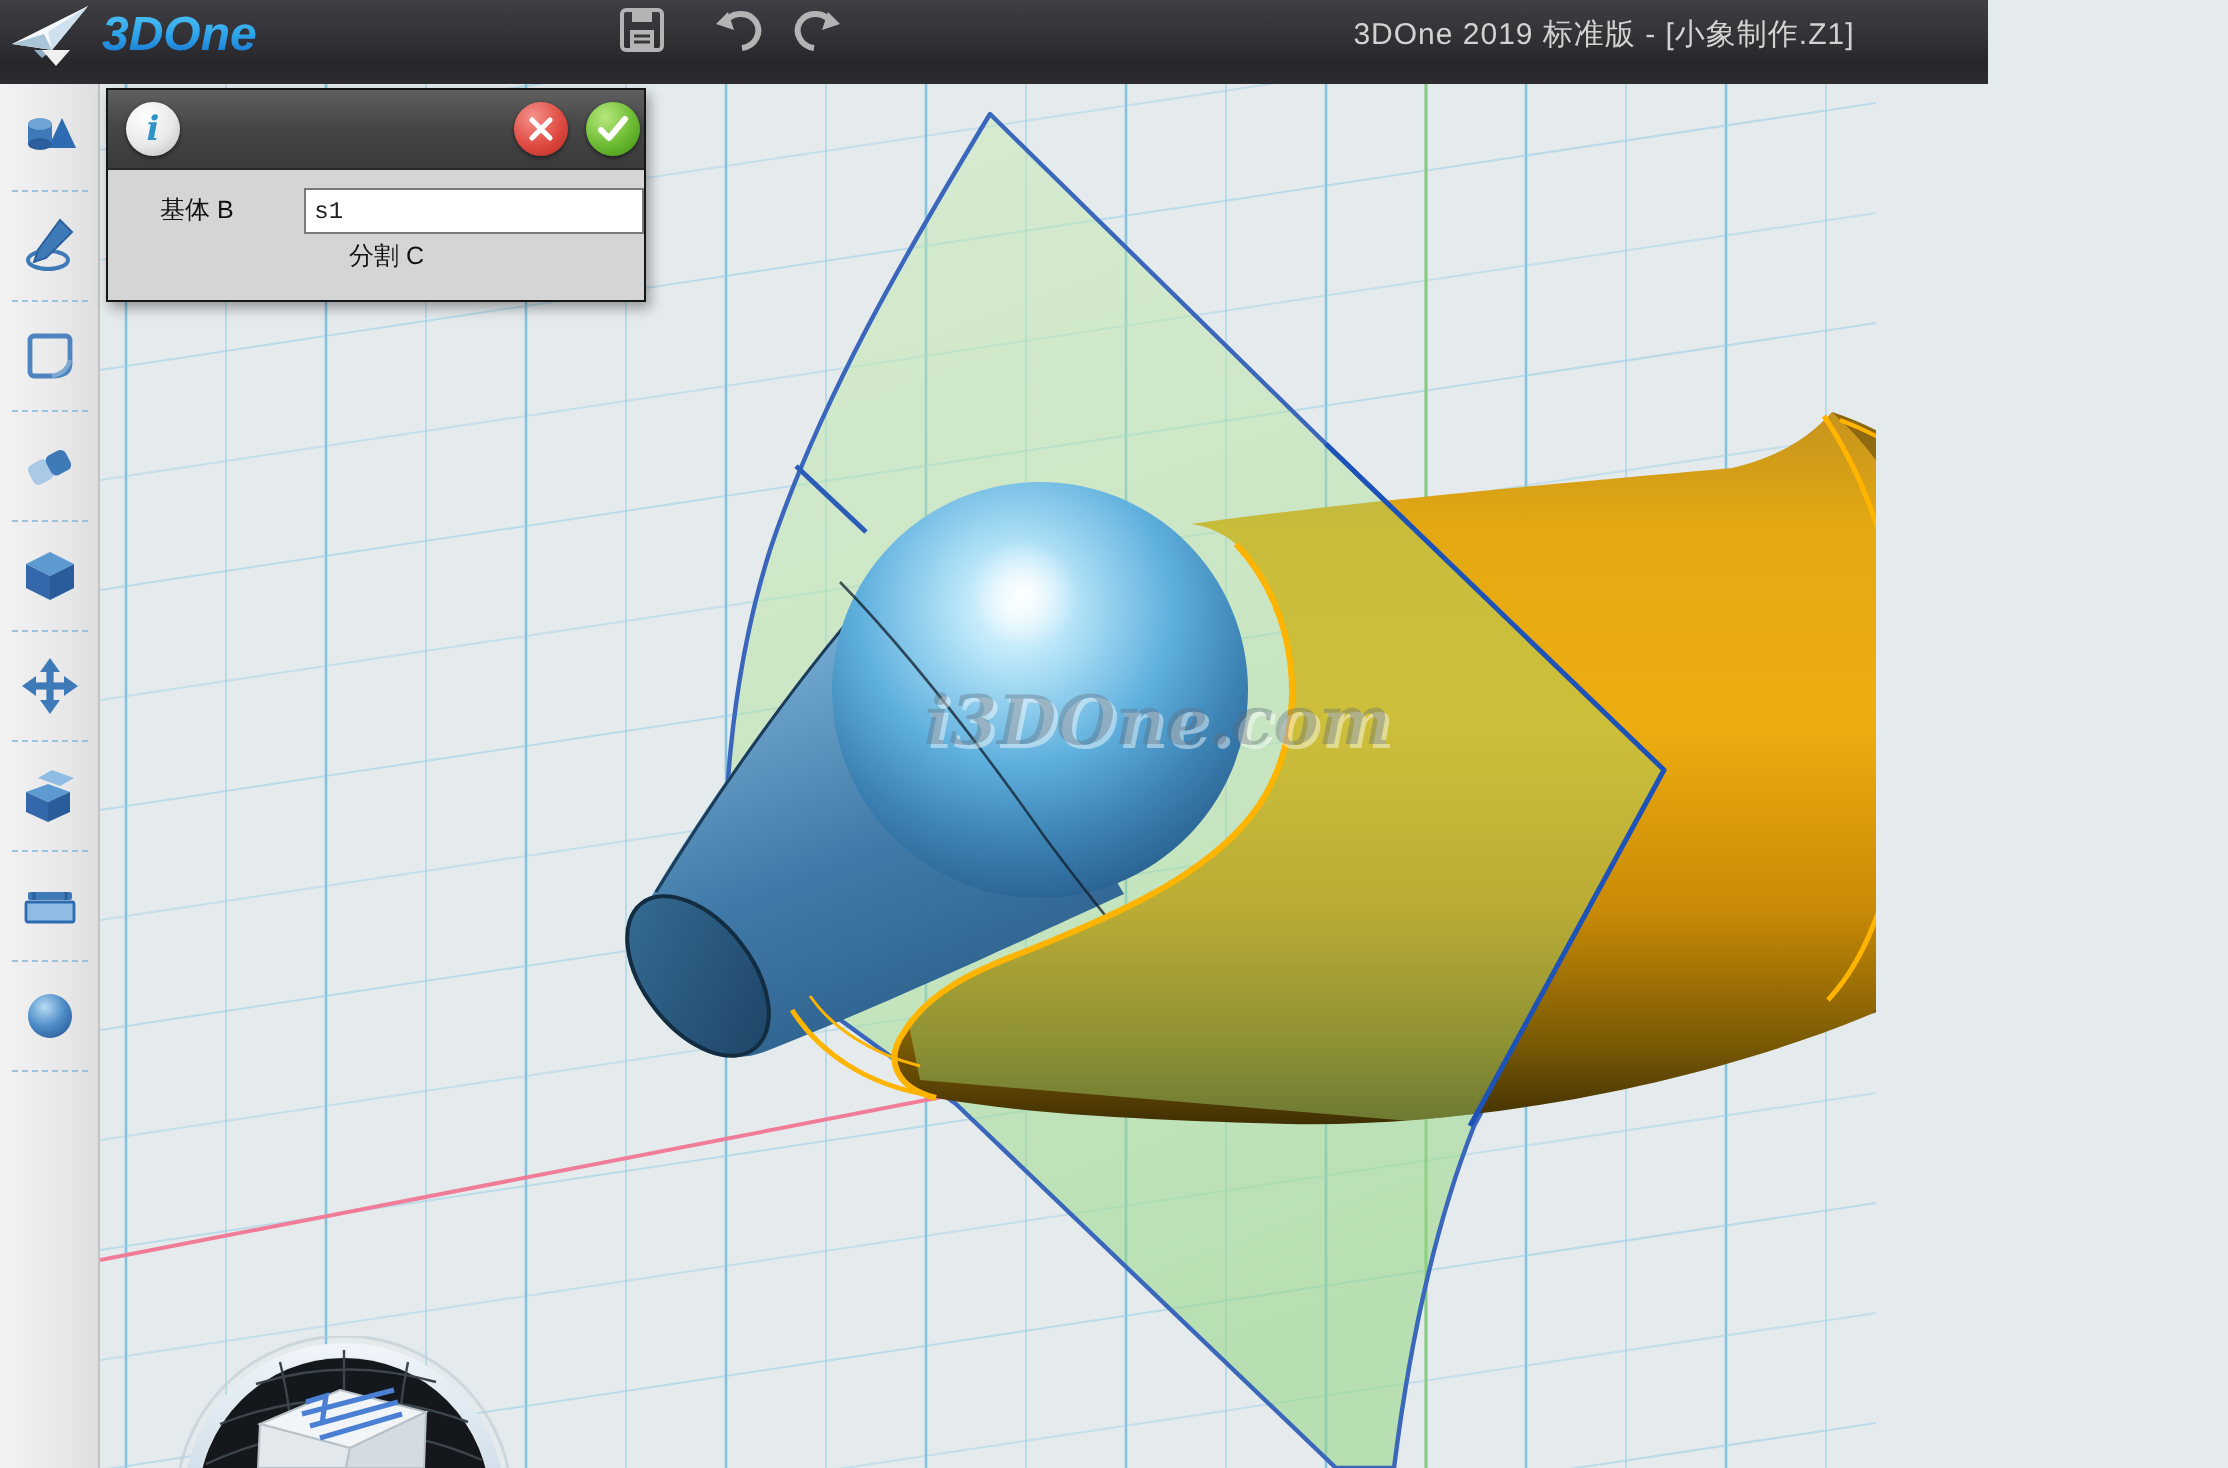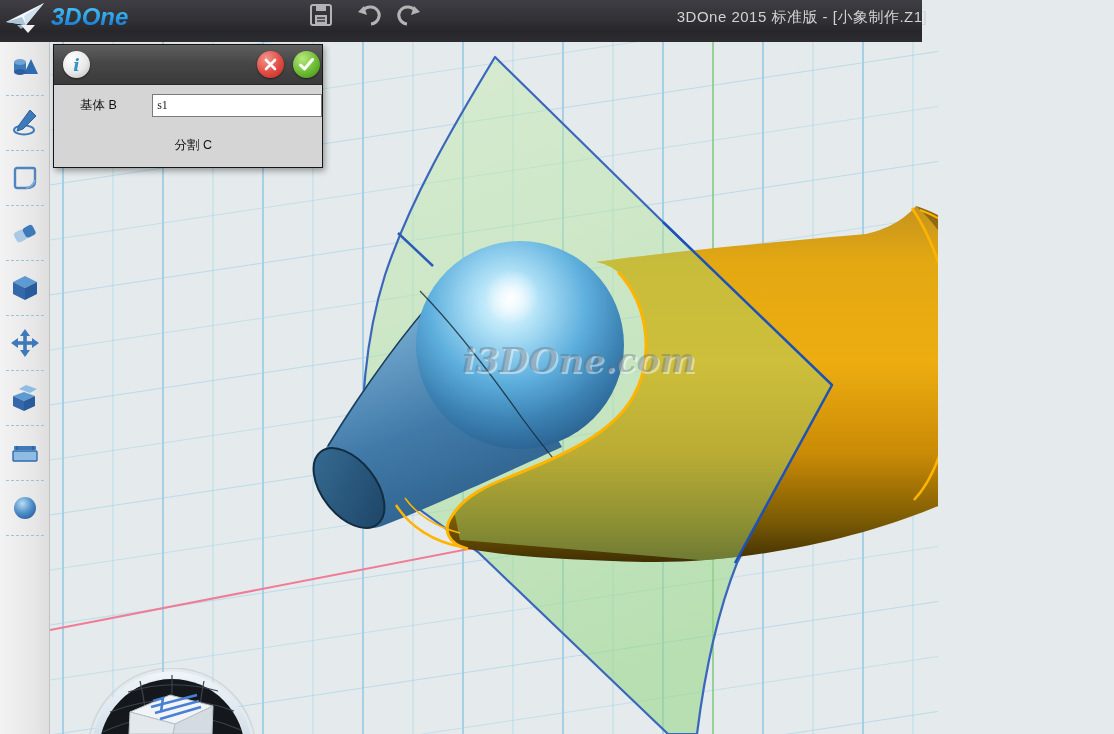--- a/index.html
+++ b/index.html
@@ -1,20 +1,20 @@
 <!DOCTYPE html>
 <html><head>
 <meta charset="utf-8">
 <style>
   html,body{margin:0;padding:0;width:1114px;height:734px;overflow:hidden;
     font-family:"Liberation Sans",sans-serif;background:#e5ebed;}
   *{box-sizing:border-box;}
 
   
-  .titlebar{position:absolute;left:0;top:0;width:922px;height:42px;
+  .titlebar{position:absolute;left:0;top:0;width:994px;height:42px;
     background:linear-gradient(#3e3e44 0%,#313136 45%,#26262b 75%,#2c2c31 100%);
     z-index:5;}
   .titlebar::after{content:"";position:absolute;left:560px;top:-20px;width:260px;height:80px;
     border-left:1px solid rgba(255,255,255,0.07);transform:rotate(38deg);}
   .logo{position:absolute;left:4px;top:1px;width:190px;height:30px;}
   .tb-btn{position:absolute;top:2px;width:30px;height:26px;cursor:pointer;}
   .tb-save{left:306px;} .tb-undo{left:354px;} .tb-redo{left:394px;}
   .win-title{position:absolute;left:557px;top:8px;width:490px;text-align:center;
     font-size:15px;color:#d2d2d2;letter-spacing:.5px;white-space:nowrap;}
   .logo-chevron{position:absolute;left:21px;top:25px;width:0;height:0;
@@ -44,25 +44,25 @@
   .dlg-info{position:absolute;left:9px;top:6px;width:27px;height:27px;border-radius:50%;
     background:radial-gradient(circle at 35% 28%,#ffffff,#e8e8e8 55%,#b8b8b8);
     box-shadow:0 1px 2px rgba(0,0,0,.5);display:flex;align-items:center;justify-content:center;
     font-family:"DejaVu Serif",serif;font-weight:bold;font-style:italic;
     color:#2f94c8;font-size:17px;}
   .dlg-btn{position:absolute;top:6px;width:27px;height:27px;border-radius:50%;cursor:pointer;
     display:flex;align-items:center;justify-content:center;box-shadow:0 1px 2px rgba(0,0,0,.5);}
   .dlg-cancel{left:203px;background:radial-gradient(circle at 35% 28%,#f4938c,#e04b42 55%,#b5281f);}
   .dlg-ok{left:239px;background:radial-gradient(circle at 35% 28%,#b8e87e,#6cbb32 55%,#3f8c14);}
   .dlg-body{background:#d5d5d5;padding:9px 0 10px 0;}
-  .dlg-row{display:flex;align-items:center;height:23px;margin:0 0 17px 0;gap:28px;}
+  .dlg-row{display:flex;align-items:center;height:23px;margin:0 0 0 0;gap:28px;}
   .dlg-row:last-child{margin-bottom:0;justify-content:center;}
   .dlg-label{width:53px;margin-left:26px;color:#111;font-size:12.5px;white-space:nowrap;}
   .dlg-input{width:202px;height:23px;border:1px solid #7a7a7a;background:#fff;
-    font-size:12px;padding:0 4px;font-family:Liberation Serif, serif;color:#222;}
+    font-size:12px;padding:0 4px;font-family:Liberation Mono, monospace;color:#222;}
 
   
   .navcube{position:absolute;left:86px;top:668px;z-index:6;cursor:pointer;}
 </style>
 </head>
 <body>
 
 <div class="titlebar">
   <svg class="logo" viewBox="0 0 190 30">
     <defs>
@@ -97,21 +97,21 @@
       <polygon points="4,10 13,13 10,4" fill="#b4b4b4"></polygon>
     </g>
   </svg>
   <svg class="tb-btn tb-redo" viewBox="0 0 30 26">
     <g>
       <path d="M22,10 C19,4 10,3 6,9 C3,14 6,21 13,22" fill="none" stroke="#b4b4b4" stroke-width="3"></path>
       <polygon points="26,10 17,13 20,4" fill="#b4b4b4"></polygon>
     </g>
   </svg>
 
-  <div class="win-title">3DOne 2015 标准版 - [小象制作.Z1]</div>
+  <div class="win-title">3DOne 2019 标准版 - [小象制作.Z1]</div>
 </div>
 
 <div class="sidebar">
   <div class="tool">
     <svg width="30" height="30" viewBox="0 0 30 30">
       <polygon points="21,6 28,21 14,21" fill="#2f6bb0"></polygon>
       <rect x="4" y="9" width="12" height="10" fill="#3f7ab8"></rect>
       <ellipse cx="10" cy="9" rx="6" ry="3" fill="#6ea3d4"></ellipse>
       <ellipse cx="10" cy="19" rx="6" ry="3" fill="#2d5f9e"></ellipse>
     </svg>

